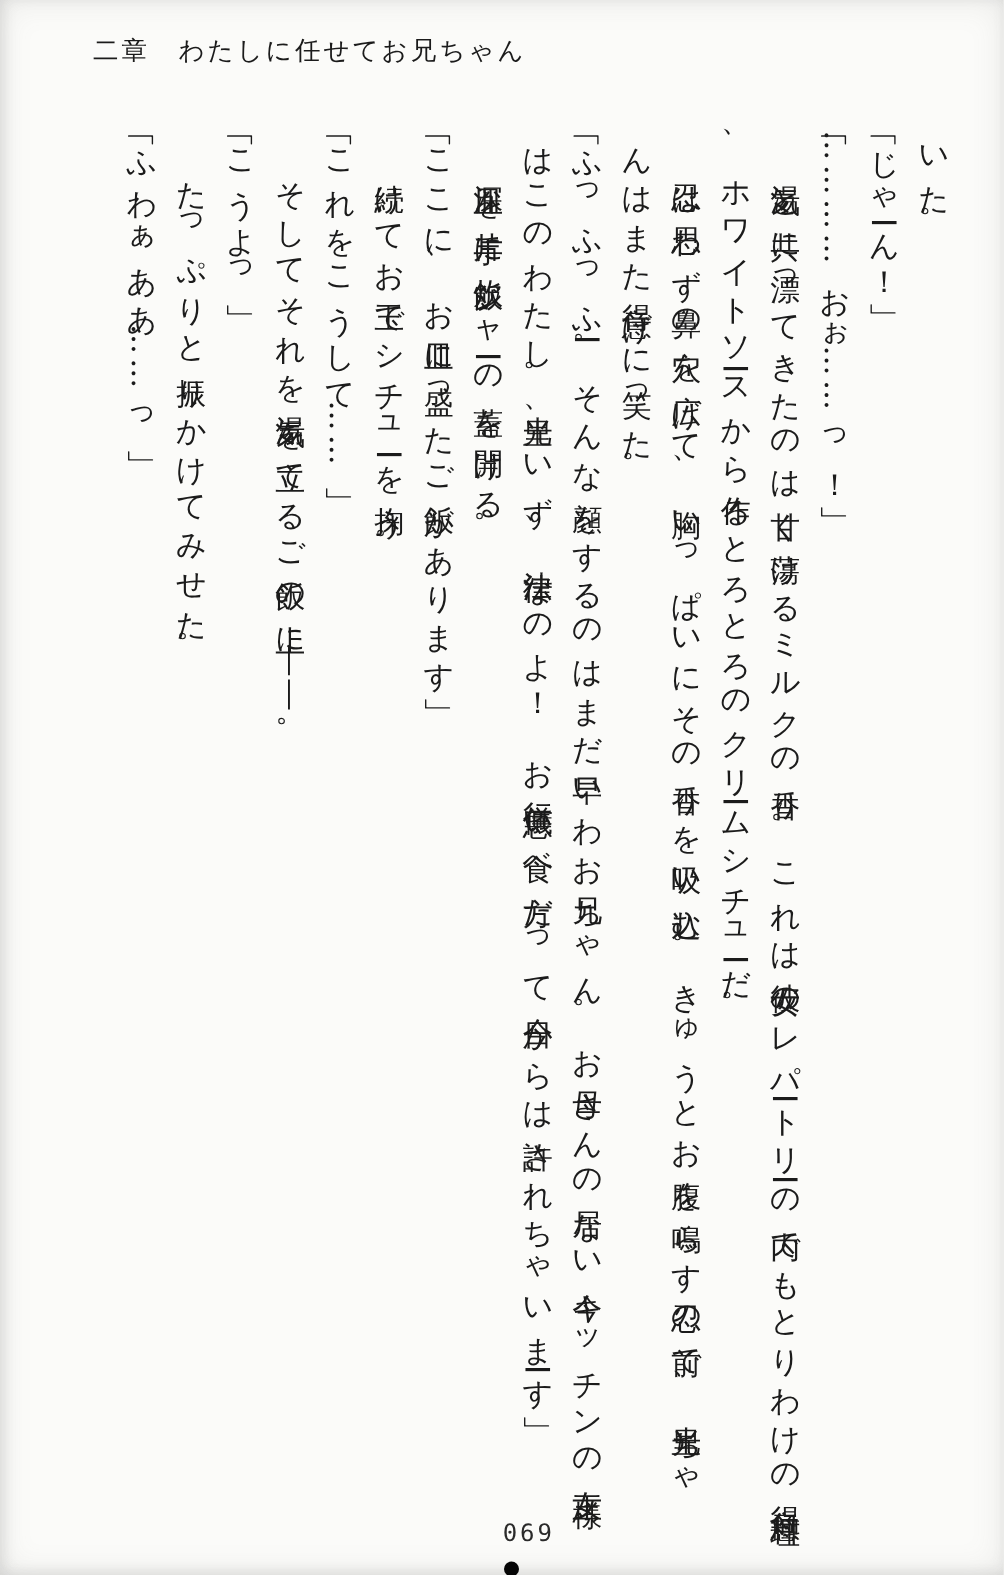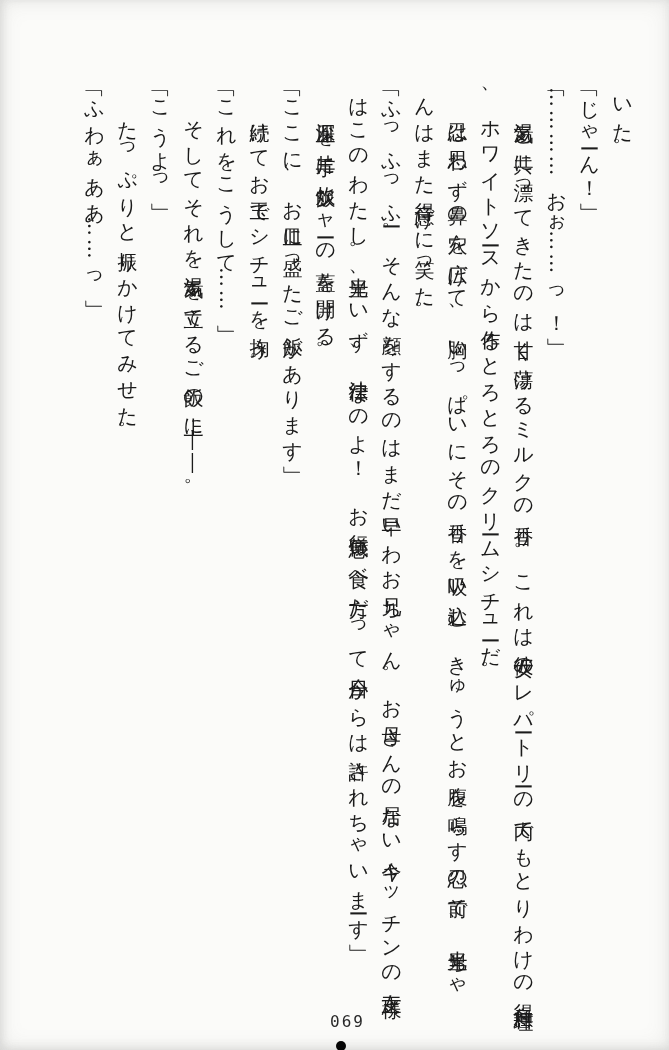--- a/index.html
+++ b/index.html
@@ -49,21 +49,21 @@
   }
   .vtext p {
     margin: 0;
     padding: 0;
   }
   .page-number {
     position: absolute;
     top: 1012px;
     left: 330px;
     width: 40px;
-    text-align: left;
+    text-align: right;
     font-family: "DejaVu Sans Mono", "Liberation Mono", monospace;
     font-size: 16px;
     font-weight: 400;
     letter-spacing: 2px;
     color: #2a2a2a;
   }
   .footer-dot {
     position: absolute;
     top: 1041px;
     left: 336px;
@@ -71,20 +71,21 @@
     height: 10px;
     border-radius: 50%;
     background: #050505;
   }
 </style>
 </head>
 <body>
 
 <div class="page">
 
+  <div class="chapter-header">二章　わたしに任せてお兄ちゃん</div>
 
   <div class="vtext">
     <p>いた。</p>
     <p>「じゃーん！」</p>
     <p>「…………おぉ……っ！」</p>
     <p>　湯気と共に漂ってきたのは甘く蕩けるミルクの香り。これは彼女のレパートリーの内でもとりわけの得意料理、ホワイトソースから作るとろとろのクリームシチューだ。</p>
     <p>　忍は思わず鼻の穴を広げて、胸いっぱいにその香りを吸い込む。きゅうとお腹を鳴らす忍の前で、光里ちゃんはまた得意げに笑った。</p>
     <p>「ふっふっふー。そんな顔をするのはまだ早いわお兄ちゃん。お母さんの居ない今キッチンの女王様はこのわたし。光里、いず、法律なのよ！　お行儀悪い食べ方だって今日からは許されちゃいまーす」</p>
     <p>　深皿を片手に炊飯ジャーの蓋を開ける。</p>
     <p>「ここに、お皿に盛ったご飯があります」</p>

